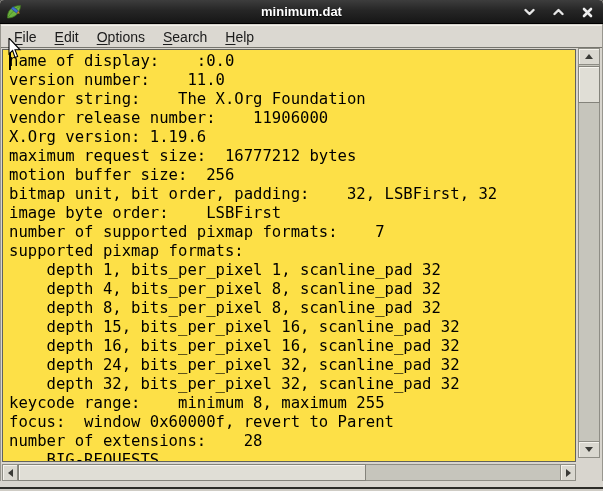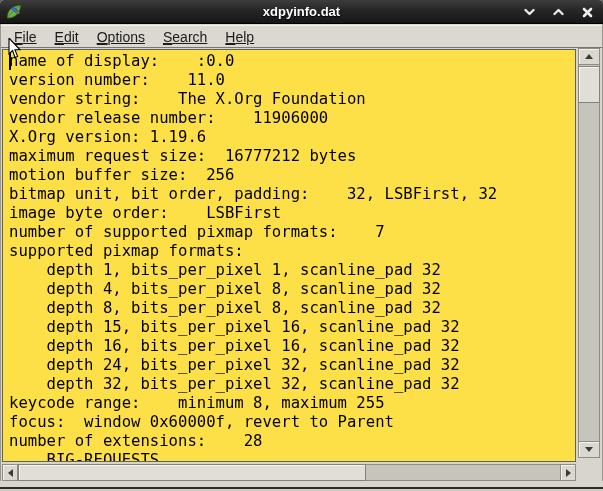--- a/index.html
+++ b/index.html
@@ -29,21 +29,21 @@
   .win-controls{position:absolute;right:6px;top:0;height:24px;display:flex;align-items:center;gap:9px;}
   .win-btn{width:20px;height:20px;display:flex;align-items:center;justify-content:center;cursor:default;}
   .win-btn svg{display:block;}
   
   .menubar{
     position:absolute;top:25px;left:1px;width:601px;height:23px;
     background:#dbd8d1;
     border-top:1px solid #f2f0ea;
     border-bottom:1px solid #76756e;
     display:flex;align-items:center;padding-left:4px;
-    font-size:14px;color:#1b1b1b;text-decoration:underline;
+    font-size:14px;color:#1b1b1b;
   }
   .menu-item{padding:2px 9px;white-space:nowrap;}
   .menu-item u{text-underline-offset:2px;}
   
   .text-region{
     position:absolute;top:49px;left:2px;width:574px;height:413px;
     background:#fde047;
     border:1px solid #62625c;
     overflow:hidden;
     padding-left:28px;
@@ -108,21 +108,21 @@
     <div class="app-icon">
       <svg width="18" height="18" viewBox="0 0 18 18">
         <path d="M2.5 15 C2 8 6.5 2.8 15.5 2.5 C15 10 10.5 14.5 3.5 15 Z" fill="#6db33f" stroke="#3e7021" stroke-width="0.8"></path>
         <path d="M3 14.5 C6 10 10 6 14.5 3.5" stroke="#4c8a28" stroke-width="0.9" fill="none"></path>
         <g transform="rotate(38 10 7)">
           <rect x="6.2" y="5.6" width="7.2" height="2.8" rx="0.5" fill="#3f6fd0" stroke="#1d3f8a" stroke-width="0.6"></rect>
           <polygon points="13.4,5.6 15.6,7 13.4,8.4" fill="#e8a33d" stroke="#8a5a1d" stroke-width="0.5"></polygon>
         </g>
       </svg>
     </div>
-    <div class="win-title">xdpyinfo.dat</div>
+    <div class="win-title">minimum.dat</div>
     <div class="win-controls">
       <div class="win-btn">
         <svg width="11" height="8" viewBox="0 0 11 8">
             <polyline points="1.5,2 5.5,6 9.5,2" fill="none" stroke="#e6e6e6" stroke-width="2.4" stroke-linecap="round" stroke-linejoin="round"></polyline>
           </svg>
       </div>
       <div class="win-btn">
         <svg width="11" height="8" viewBox="0 0 11 8">
             <polyline points="1.5,6 5.5,2 9.5,6" fill="none" stroke="#e6e6e6" stroke-width="2.4" stroke-linecap="round" stroke-linejoin="round"></polyline>
           </svg>

